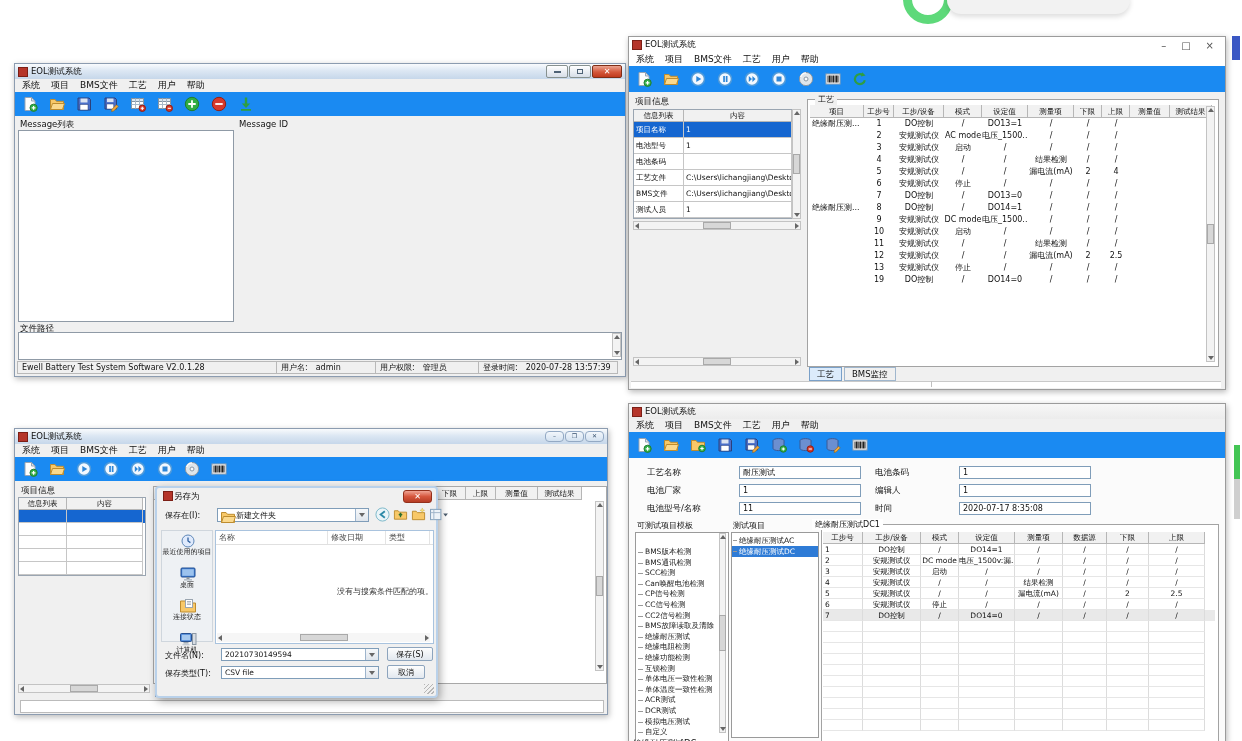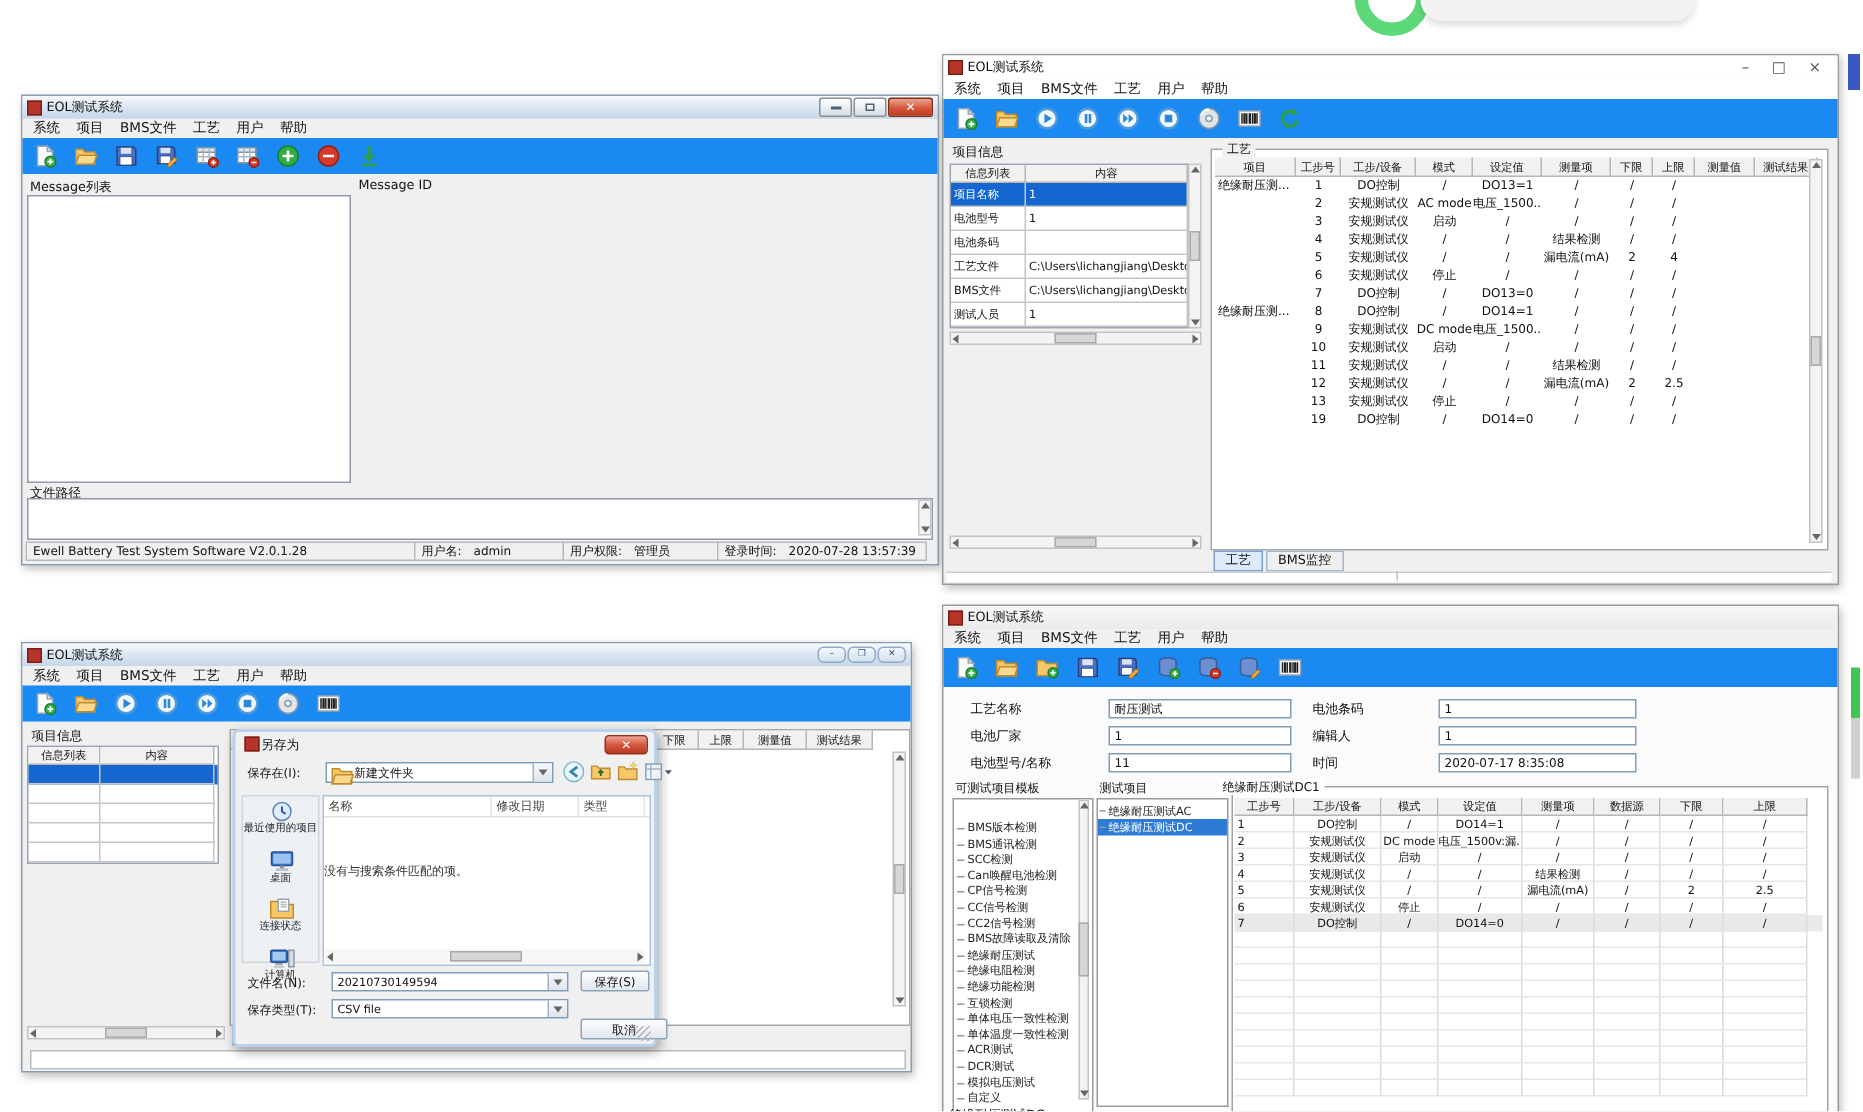--- a/index.html
+++ b/index.html
@@ -792,21 +792,21 @@
           <span>计算机</span>
         </div>
       </div>
 
     <div class="box" style="left:58px;top:42px;width:217px;height:112px;border-color:#a9c3de">
       <div class="hdr" id="dlg-cols" style="border-bottom:1px solid #e0e0e0">
           <span class="dhc" style="width: 112px;">名称</span>
           <span class="dhc" style="width: 58px;">修改日期</span>
           <span class="dhc" style="width: 44px;">类型</span>
         </div>
-      <div style="position:absolute;left:0;right:0;top:44px;text-align:left;font-size:8px;color:#333">没有与搜索条件匹配的项。</div>
+      <div style="position:absolute;left:0;right:0;top:55px;text-align:right;font-size:8px;color:#333">没有与搜索条件匹配的项。</div>
       <div class="hsb" style="left:1px;bottom:1px;width:213px;border:none;background:#f6f6f6">
           <i class="tl2"></i>
           <span class="thh" style="width:46px"></span>
           <i class="tr2"></i>
         </div>
     </div>
 
     <span class="lbl" style="left:8px;top:162px;font-size:8px">文件名(N):</span>
     <div class="combo" style="left:64px;top:160px;width:158px;height:13px">
       <span class="cv" style="font-size:7.5px">20210730149594</span>
@@ -816,21 +816,21 @@
     </div>
     <span class="btn" style="left:230px;top:159px;width:46px;height:14px">保存(S)</span>
 
     <span class="lbl" style="left:8px;top:180px;font-size:8px">保存类型(T):</span>
     <div class="combo" style="left:64px;top:178px;width:158px;height:13px">
       <span class="cv" style="font-size:7.5px">CSV file</span>
       <span class="drop">
           <i class="td"></i>
         </span>
     </div>
-    <span class="btn" style="left:230px;top:191px;width:58px;height:14px">取消</span>
+    <span class="btn" style="left:230px;top:177px;width:38px;height:14px">取消</span>
     <span class="grip"></span>
   </div>
 
   <div class="win" id="wbr" style="left:628px;top:403px;width:596px;height:338px;border-color:#9b9b9b;background:#fbfbfb">
     <div class="tb7 plain">
       <span class="appico"></span>
       <span class="ttl">EOL测试系统</span>
     </div>
     <div class="menubar" style="top:15px">
         <span class="mi">系统</span>

